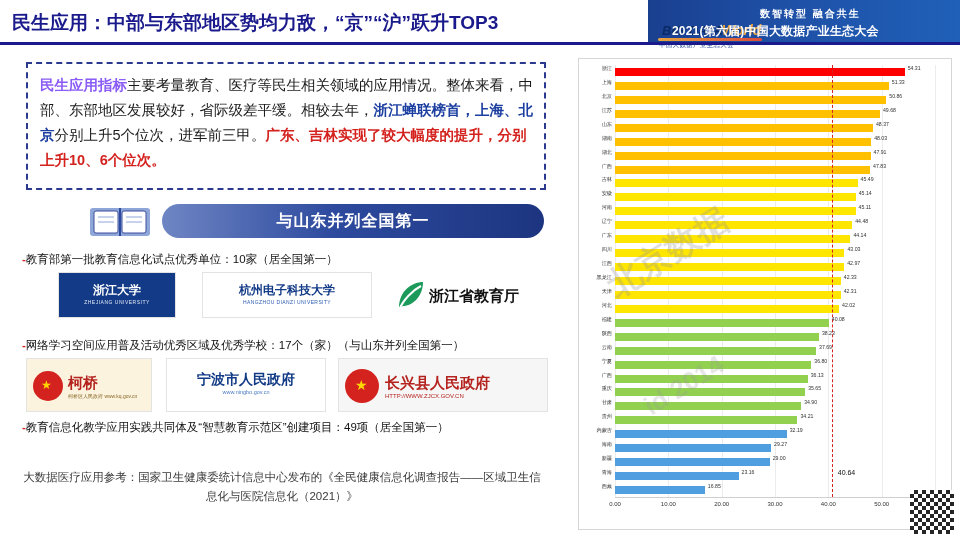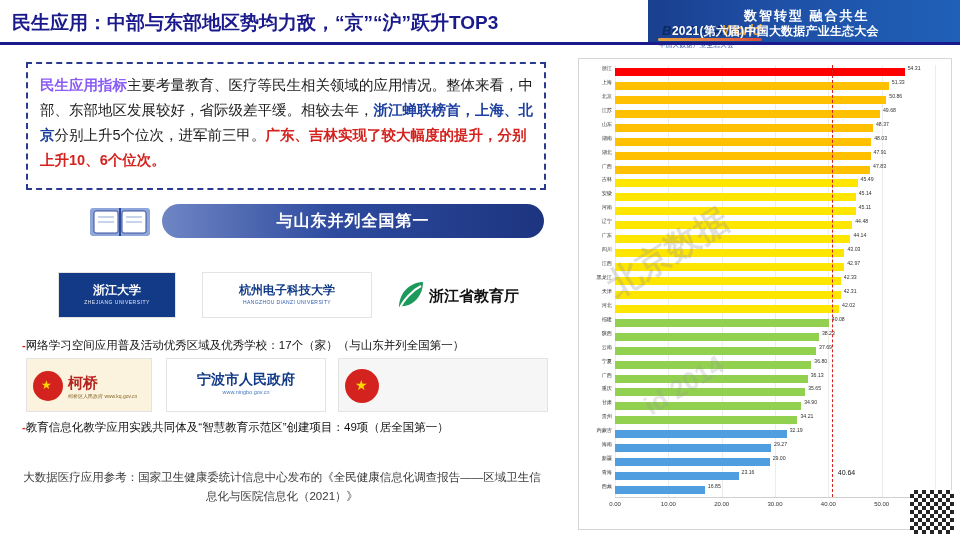--- a/index.html
+++ b/index.html
@@ -3,21 +3,21 @@
 <meta charset="utf-8">
 <style>
   html,body{margin:0;padding:0;}
   body{width:960px;height:540px;background:#ffffff;font-family:"Liberation Sans","DejaVu Sans",sans-serif;overflow:hidden;}
   .page{position:relative;width:960px;height:540px;}
 
   
   .header{position:absolute;left:0;top:0;width:960px;height:44px;background:#ffffff;}
   .header-blue{position:absolute;left:648px;top:0;width:312px;height:44px;
     background:linear-gradient(90deg,#1a3f8f 0%,#1e4fa5 40%,#2060b8 100%);}
-  .hdr-line1{position:absolute;left:744px;top:7px;color:#ffffff;font-size:13px;letter-spacing:2px;font-weight:bold;}
+  .hdr-line1{position:absolute;left:760px;top:7px;color:#ffffff;font-size:10px;letter-spacing:2px;font-weight:bold;}
   .hdr-line2{position:absolute;left:672px;top:23px;color:#ffffff;font-size:12px;font-weight:bold;letter-spacing:.2px;}
   .logo{position:absolute;left:656px;top:20px;width:108px;height:40px;}
   .logo-bd{position:absolute;left:6px;top:3px;color:#0a2a66;font-size:13px;font-weight:bold;font-style:italic;}
   .logo-world{position:absolute;left:66px;top:2px;color:#e8a33d;font-size:14px;font-weight:bold;font-style:italic;}
   .logo-sub{position:absolute;left:3px;top:21px;color:#1a3f8f;font-size:6.5px;letter-spacing:.3px;}
   .logo-swoosh{position:absolute;left:2px;top:18px;width:104px;height:3px;
     background:linear-gradient(90deg,#e8a33d,#d94b3a);border-radius:2px;}
 
   .title{position:absolute;left:12px;top:10px;font-size:19px;font-weight:bold;color:#1a1a8c;white-space:nowrap;}
   .hdr-rule{position:absolute;left:0;top:42px;width:960px;height:3px;background:#1a1a8c;}
@@ -102,20 +102,23 @@
       <line x1="10" y1="15" x2="26" y2="15" stroke="#8fa6d8"></line>
       <line x1="10" y1="20" x2="26" y2="20" stroke="#8fa6d8"></line>
       <line x1="38" y1="15" x2="54" y2="15" stroke="#8fa6d8"></line>
       <line x1="38" y1="20" x2="54" y2="20" stroke="#8fa6d8"></line>
     </svg>
 
     <div class="zj-banner">
       <div class="zj-banner-text">与山东并列全国第一</div>
     </div>
 
+    <div class="bullet" style="left:10px;top:200px;">
+      <span class="dash">-</span><span>教育部第一批教育信息化试点优秀单位：10家（居全国第一）</span>
+    </div>
 
     <div class="logos-row" style="left:30px;top:220px;width:510px;">
       <div class="logo-card" style="left:160px;width:170px;background:#ffffff;">
         <div style="color:#123a86;font-size:12px;font-weight:bold;text-align:center;margin-top:9px;">杭州电子科技大学</div>
         <div style="color:#2a5bb0;font-size:5px;text-align:center;letter-spacing:.4px;">HANGZHOU DIANZI UNIVERSITY</div>
       </div>
       <div class="logo-card" style="left:16px;width:118px;background:#123a86;">
         <div style="color:#fff;font-size:12px;font-weight:bold;text-align:center;margin-top:9px;">浙江大学</div>
         <div style="color:#dfe6f5;font-size:5px;text-align:center;letter-spacing:.5px;">ZHEJIANG UNIVERSITY</div>
       </div>
@@ -147,20 +150,24 @@
         </div>
       </div>
       <div class="logo-card" style="left:140px;width:160px;height:54px;background:#ffffff;">
         <div style="color:#123a86;font-size:14px;font-weight:bold;text-align:center;margin-top:12px;">宁波市人民政府</div>
         <div style="color:#4a7ac0;font-size:5.5px;text-align:center;">www.ningbo.gov.cn</div>
       </div>
       <div class="logo-card" style="left:312px;width:210px;height:54px;background:#f6f6f6;">
         <div style="display:flex;align-items:center;height:54px;">
           <div style="width:34px;height:34px;border-radius:50%;background:#d4231f;margin-left:6px;position:relative;">
             <div style="position:absolute;left:10px;top:8px;color:#ffd700;font-size:14px;">★</div>
+          </div>
+          <div style="margin-left:6px;">
+            <div style="color:#b5231f;font-size:15px;font-weight:bold;">长兴县人民政府</div>
+            <div style="color:#b5231f;font-size:6px;">HTTP://WWW.ZJCX.GOV.CN</div>
           </div>
         </div>
       </div>
     </div>
 
     <div class="bullet" style="left:10px;top:368px;">
       <span class="dash">-</span><span>教育信息化教学应用实践共同体及“智慧教育示范区”创建项目：49项（居全国第一）</span>
     </div>
 
     <div class="foot-note" style="left:10px;top:416px;text-align:center;">大数据医疗应用参考：国家卫生健康委统计信息中心发布的《全民健康信息化调查报告——区域卫生信息化与医院信息化（2021）》</div>

